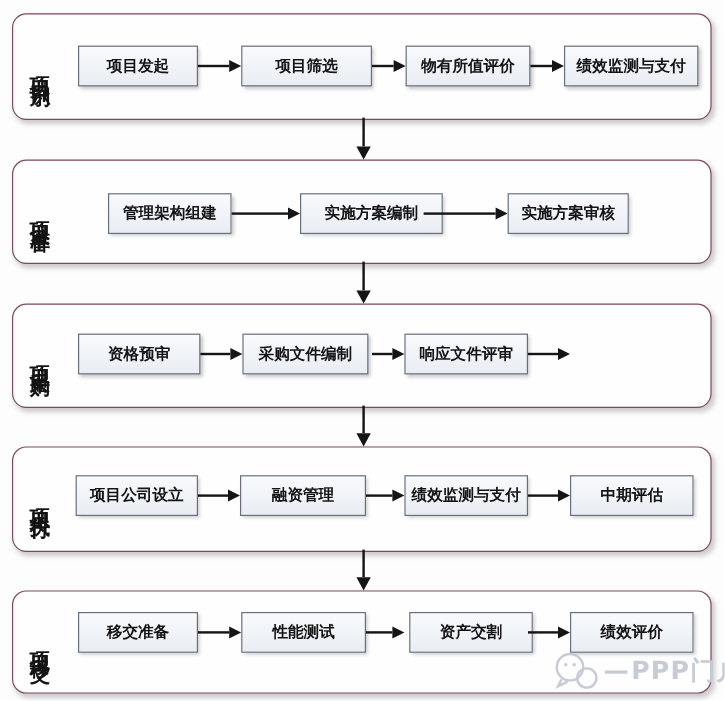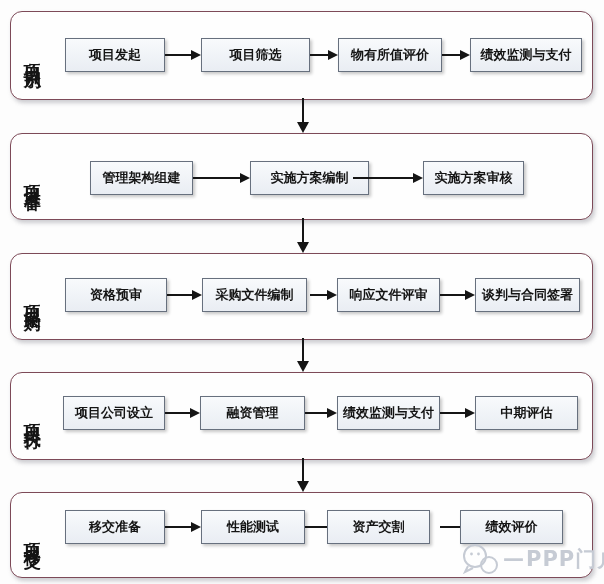--- a/index.html
+++ b/index.html
@@ -111,21 +111,20 @@
   <div class="box" style="left:202px;top:278px;width:105px">采购文件编制</div>
   <div class="harrow" style="left:310px;top:289px;width:27px">
       <div class="line"></div>
       <div class="head"></div>
     </div>
   <div class="box" style="left:337px;top:278px;width:103px">响应文件评审</div>
   <div class="harrow" style="left:440px;top:289px;width:35px">
       <div class="line"></div>
       <div class="head"></div>
     </div>
-  <div class="box" style="left:475px;top:278px;width:105px">谈判与合同签署</div>
 
   <div class="varrow" style="left:296px;top:338px;height:34px">
       <div class="line"></div>
       <div class="head"></div>
     </div>
 
   <div class="band" style="top:372px;height:86px">
     <div class="band-label">项目执行</div>
   </div>
   <div class="box" style="left:63px;top:396px;width:102px">项目公司设立</div>
@@ -156,26 +155,26 @@
   <div class="box" style="left:65px;top:510px;width:100px">移交准备</div>
   <div class="harrow" style="left:165px;top:521px;width:36px">
       <div class="line"></div>
       <div class="head"></div>
     </div>
   <div class="box" style="left:201px;top:510px;width:104px">性能测试</div>
   <div class="harrow" style="left:305px;top:521px;width:32px">
       <div class="line"></div>
       <div class="head"></div>
     </div>
-  <div class="box" style="left:327px;top:510px;width:103px">资产交割</div>
+  <div class="box" style="left:341px;top:510px;width:103px">资产交割</div>
   <div class="harrow" style="left:440px;top:521px;width:35px">
       <div class="line"></div>
       <div class="head"></div>
     </div>
-  <div class="box" style="left:460px;top:510px;width:103px">绩效评价</div>
+  <div class="box" style="left:475px;top:510px;width:103px">绩效评价</div>
 
   <div class="watermark">
     <span style="display:inline-flex;">
       <svg width="42" height="34" viewBox="0 0 42 34">
         <circle cx="15" cy="14" r="11" fill="none" stroke="#c6cbd4" stroke-width="2"></circle>
         <circle cx="11.5" cy="12" r="1.4" fill="#c6cbd4"></circle>
         <circle cx="18.5" cy="12" r="1.4" fill="#c6cbd4"></circle>
         <circle cx="29" cy="23" r="8" fill="none" stroke="#c6cbd4" stroke-width="2"></circle>
         <path d="M8 24 L5 30 L13 26" fill="none" stroke="#c6cbd4" stroke-width="2"></path>
       </svg>

